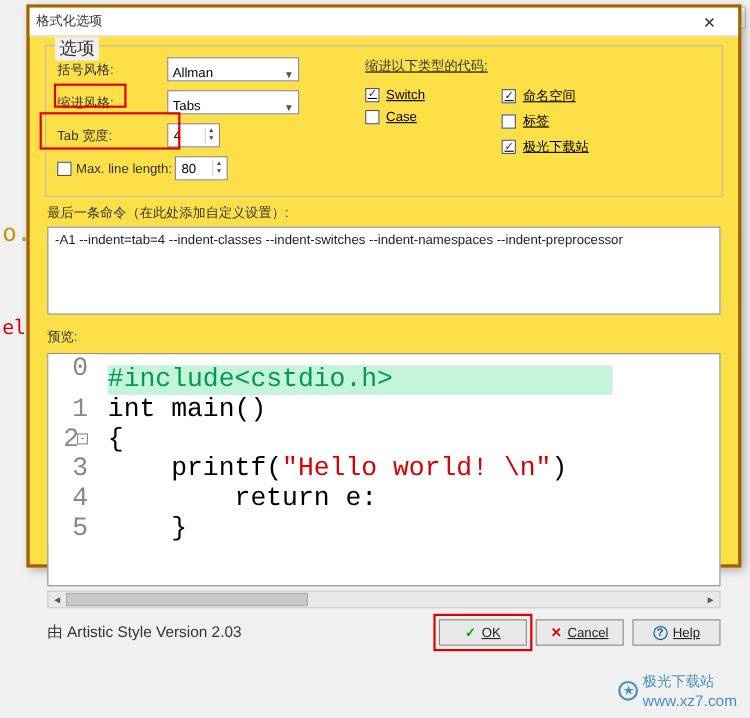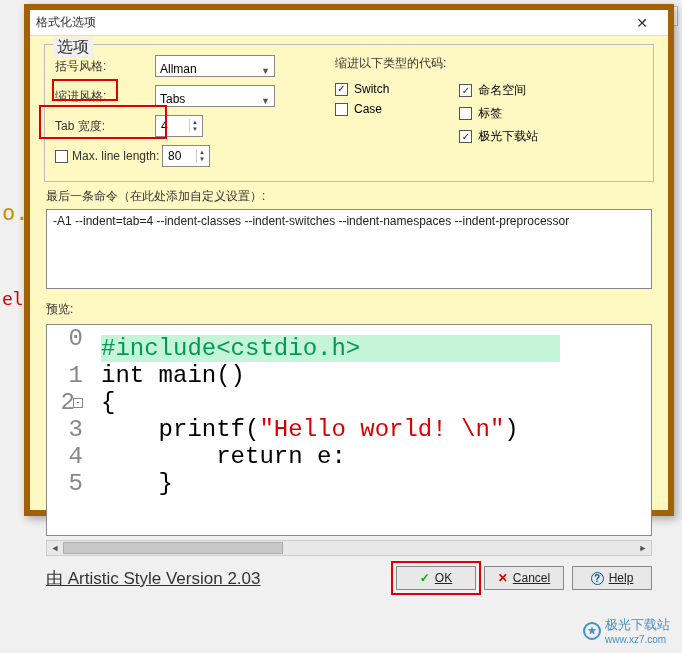--- a/index.html
+++ b/index.html
@@ -1,25 +1,25 @@
 <!DOCTYPE html>
 <html><head>
 <meta charset="utf-8">
 <style>
 * { box-sizing: border-box; margin: 0; padding: 0; }
 body { font-family: "Microsoft YaHei", "Segoe UI", sans-serif; font-size: 12px; background: #f0f0f0; width: 682px; height: 653px; position: relative; overflow: hidden; }
-.dialog { position: absolute; left: 24px; top: 4px; width: 650px; height: 512px; background: #fef9c3; border: 6px solid #a16207; box-shadow: 3px 3px 8px rgba(0,0,0,0.3); }
+.dialog { position: absolute; left: 24px; top: 4px; width: 650px; height: 512px; background: #fde047; border: 3px solid #a16207; box-shadow: 3px 3px 8px rgba(0,0,0,0.3); }
 .titlebar { height: 26px; background: #fff; border-bottom: 1px solid #ddd; display: flex; align-items: center; padding: 0 6px; }
 .titlebar-title { flex: 1; font-size: 12px; color: #333; }
 .titlebar-close { width: 40px; height: 22px; display: flex; align-items: center; justify-content: center; color: #333; font-size: 14px; }
 .fieldset { border: 1px solid #bbb; margin: 8px 14px 6px 14px; padding: 10px 10px 6px 10px; position: relative; }
 .fieldset-label { position: absolute; top: -8px; left: 8px; background: #f0f0f0; padding: 0 4px; font-size: 16px; color: #333; }
 .opts-grid { display: flex; gap: 20px; }
 .opts-left { width: 260px; }
-.opts-right { flex: 1; }
+.opts-right { flex: 1; text-decoration: underline; }
 .row { display: flex; align-items: center; margin-bottom: 8px; height: 22px; }
 .row-label { width: 100px; color: #333; }
 .combo { width: 120px; height: 22px; border: 1px solid #888; background: #fff; display: flex; align-items: flex-end; padding: 0 4px; position: relative; }
 .combo-caret { margin-left: auto; font-size: 9px; color: #555; }
 .spinner { width: 48px; height: 22px; border: 1px solid #888; background: #fff; display: flex; align-items: center; padding: 0 2px 0 5px; }
 .spinner-btns { margin-left: auto; display: flex; flex-direction: column; }
 .spinner-btns span { font-size: 6px; line-height: 7px; color: #444; border-left: 1px solid #ccc; padding: 0 2px; }
 .chk { display: flex; align-items: center; gap: 6px; margin-bottom: 6px; }
 .chk-box { width: 13px; height: 13px; border: 1px solid #555; background: #fff; display: flex; align-items: center; justify-content: center; font-size: 10px; color: #222; line-height: 1; }
 .redbox { border: 2px solid #e00000; position: absolute; pointer-events: none; }
@@ -32,21 +32,21 @@
 .code-line { display: flex; }
 .gutter { width: 46px; text-align: right; padding-right: 10px; color: #888; background: #fff; }
 .code { padding-left: 8px; white-space: pre; }
 .fold { display:inline-block; width:10px; height:10px; border:1px solid #888; font-size:9px; line-height:9px; text-align:center; color:#555; vertical-align: middle; margin-left:-2px;}
 .hl-green { background: #c4f5d8; color: #009a57; display: inline-block; padding-right: 200px; margin-top: 10px;}
 .hl-str { color: #d80000; }
 .scrollbar { height: 16px; margin: 4px 16px 0 16px; background: #e8e8e8; border: 1px solid #ccc; display: flex; align-items: center; }
 .sb-btn { width: 16px; height: 14px; display:flex; align-items:center; justify-content:center; font-size:9px; color:#555;}
 .sb-thumb { width: 220px; height: 12px; background: #c8c8c8; border:1px solid #aaa;}
 .footer { display: flex; align-items: center; padding: 10px 16px; }
-.version { flex: 1; color: #333; font-size: 17px; text-decoration: underline; }
+.version { flex: 1; color: #333; font-size: 14px; }
 .btn { min-width: 80px; height: 24px; border: 1px solid #888; background: #e8e8e8; margin-left: 8px; display: flex; align-items: center; justify-content: center; gap: 5px; font-size: 12px; color: #222; position: relative;}
 .btn-ico-ok { color: #0a0; font-weight: bold; }
 .btn-ico-x { color: #d00; font-weight: bold; }
 .btn-ico-q { color: #05a; width:13px;height:13px;border:1px solid #05a;border-radius:50%;display:flex;align-items:center;justify-content:center;font-size:10px;font-weight:bold;}
 .underline { text-decoration: underline; }
 .bg-tab { position: absolute; top: 6px; right: 4px; height: 20px; background:#fff; border: 1px solid #bbb; padding: 1px 6px; font-size:12px; color:#333;}
 .bg-o { position:absolute; left:2px; top:200px; font-size:22px; font-family: monospace; color:#c89000;}
 .bg-el { position:absolute; left:2px; top:288px; font-size:18px; font-family: monospace; color:#d80000;}
 .watermark { position:absolute; right:12px; bottom:8px; font-size:13px; color:#2a80c0; display:flex; align-items:center; gap:4px; opacity:0.85;}
 .watermark .logo { width:18px;height:18px;border:2px solid #2a80c0;border-radius:50%;display:flex;align-items:center;justify-content:center;font-size:10px;font-weight:bold;}
@@ -192,15 +192,15 @@
       <span class="btn-ico-q">?</span>
       <span class="underline">Help</span>
     </div>
   </div>
 </div>
 
 <div class="watermark">
   <span class="logo">★</span>
   <div>
     <div>极光下载站</div>
-    <div style="font-size:10px;">www.xz7.com</div>
+    <div style="font-size:14px;">www.xz7.com</div>
   </div>
 </div>
 
 </body></html>

